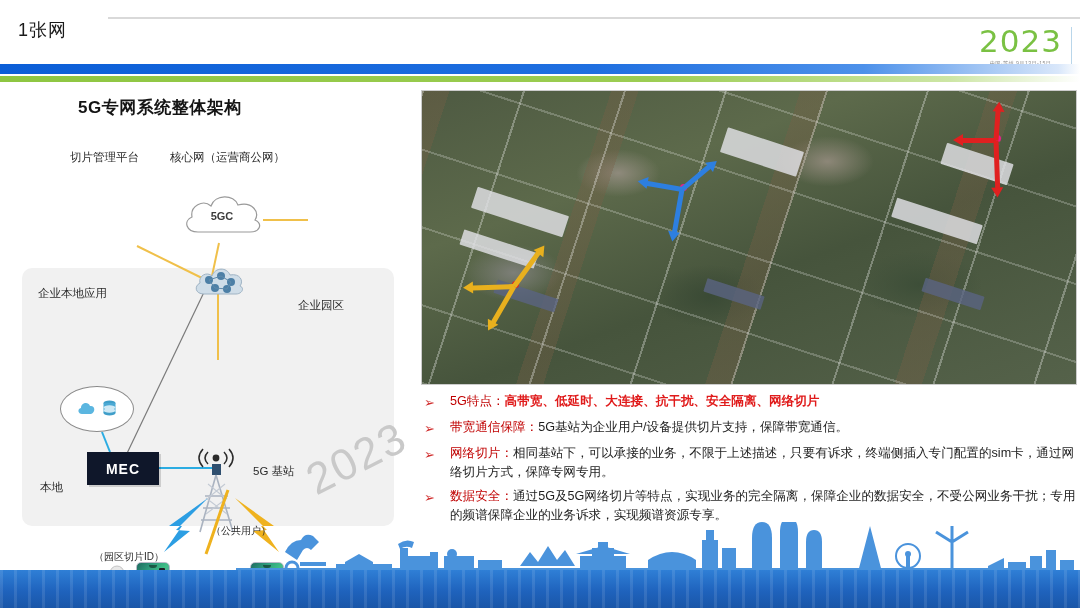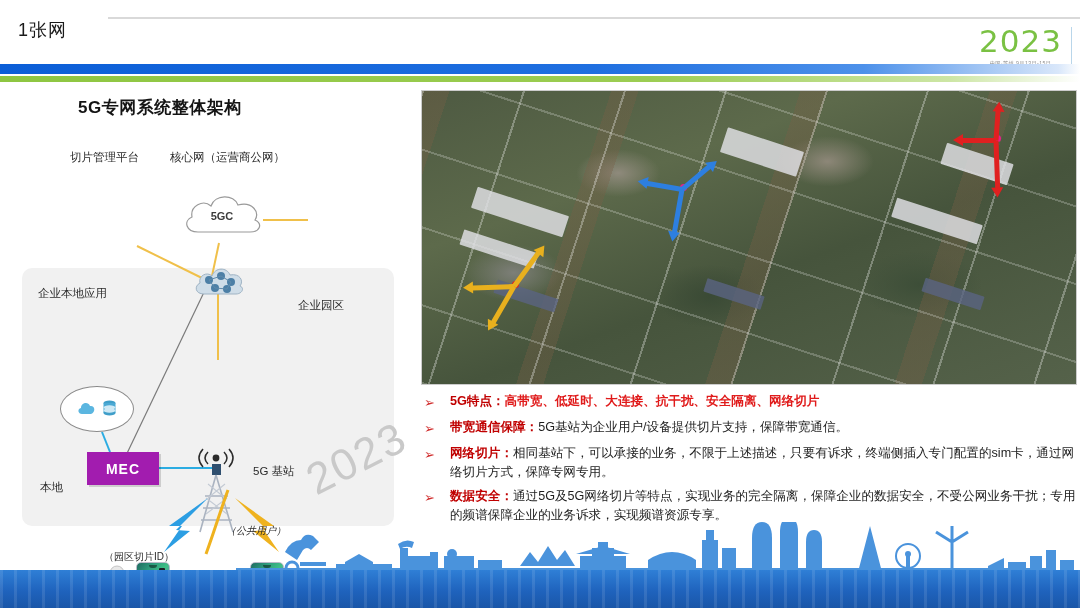--- a/index.html
+++ b/index.html
@@ -79,21 +79,21 @@
   }
   .cloud.internet span { font-size: 9.5px; font-weight: normal; color: #333; }
 
   
   .campus {
     position: absolute; left: 12px; top: 180px; width: 372px; height: 258px;
     background: #f1f1f1; border-radius: 10px;
   }
   .mec {
     position: absolute; left: 77px; top: 364px; width: 72px; height: 33px;
-    background: #a21caf; display: flex; align-items: center; justify-content: center;
+    background: #0f172a; display: flex; align-items: center; justify-content: center;
     font-size: 14px; font-weight: bold; color: #fff; letter-spacing: 1px;
     box-shadow: 2px 2px 0 rgba(0,0,0,.15);
   }
   .app-ellipse {
     position: absolute; left: 50px; top: 298px; width: 74px; height: 46px;
     border: 1.6px solid #8a8a8a; border-radius: 50%; background: #fff;
     display: flex; align-items: center; justify-content: center; gap: 5px;
   }
   .watermark {
     position: absolute; left: 288px; top: 372px;
@@ -137,21 +137,21 @@
     content: ""; position: absolute; right: -9px; top: 50%; transform: translateY(-50%);
     border-left: 10px solid currentColor; border-top: 6px solid transparent; border-bottom: 6px solid transparent;
   }
   .sector-dot { position: absolute; width: 7px; height: 7px; border-radius: 50%; background: #e91e8c; }
 
   
   .bullets { position: absolute; left: 424px; top: 392px; width: 652px; }
   .bullet { display: flex; align-items: flex-start; margin-bottom: 5px; line-height: 1.52; }
   .b-mark { color: #d02b2b; font-size: 13px; width: 26px; flex: none; padding-top: 1px; }
   .b-text { font-size: 12.6px; color: #1d1d1d; }
-  .b-key { font-weight: bold; color: #c00000; }
+  .b-key { font-weight: normal; color: #c00000; }
   .b-red { font-weight: bold; color: #e01b1b; }
 
   
   .footer-band {
     position: absolute; left: 0; bottom: 0; width: 1080px; height: 38px;
     background: linear-gradient(180deg,#2f7fd6 0%,#1f63bd 55%,#1a56a8 100%);
   }
   .footer-band::before {
     content: ""; position: absolute; left: 0; top: 0; width: 100%; height: 100%;
     background: repeating-linear-gradient(90deg, rgba(255,255,255,.10) 0 3px, rgba(0,0,0,0) 3px 14px);
@@ -250,22 +250,22 @@
     <svg style="position:absolute;left:110px;top:408px;width:110px;height:58px;">
       <path d="M88 2 L56 34 L70 35 L44 56 L62 30 L49 30 Z" fill="#2c9ee3"></path>
     </svg>
     <svg style="position:absolute;left:215px;top:408px;width:110px;height:58px;">
       <path d="M10 2 L42 34 L28 35 L54 56 L36 30 L49 30 Z" fill="#efb21e" transform="translate(0,0)"></path>
     </svg>
     <svg style="position:absolute;left:188px;top:400px;width:60px;height:70px;">
       <path d="M30 2 C22 24 16 44 8 66" stroke="#efb21e" stroke-width="3" fill="none"></path>
     </svg>
 
-    <div class="lbl lbl-sm" style="left:216px;top:436px;font-style:italic;">（公共用户）</div>
-    <div class="lbl lbl-sm" style="left:94px;top:462px;text-align:center;">（园区切片ID）</div>
+    <div class="lbl lbl-sm" style="left:201px;top:436px;">（公共用户）</div>
+    <div class="lbl lbl-sm" style="left:84px;top:462px;text-align:center;">（园区切片ID）</div>
 
     <div class="lbl lbl-sm" style="left:12px;top:488px;">企业用户</div>
     <div class="lbl lbl-sm" style="left:24px;top:506px;">设备</div>
     <svg style="position:absolute;left:92px;top:476px;width:30px;height:52px;">
       <rect x="8" y="2" width="14" height="24" rx="7" fill="#e8e8e8" stroke="#c4c4c4"></rect>
       <rect x="9" y="26" width="12" height="7" fill="#8a6a52"></rect>
       <rect x="11" y="33" width="8" height="6" fill="#5e4a3a"></rect>
       <path d="M15 39 L15 50 M7 44 L23 44" stroke="#4a4a4a" stroke-width="2"></path>
     </svg>
     <div class="dev-photo" style="left:126px;top:474px;width:34px;height:60px;">

